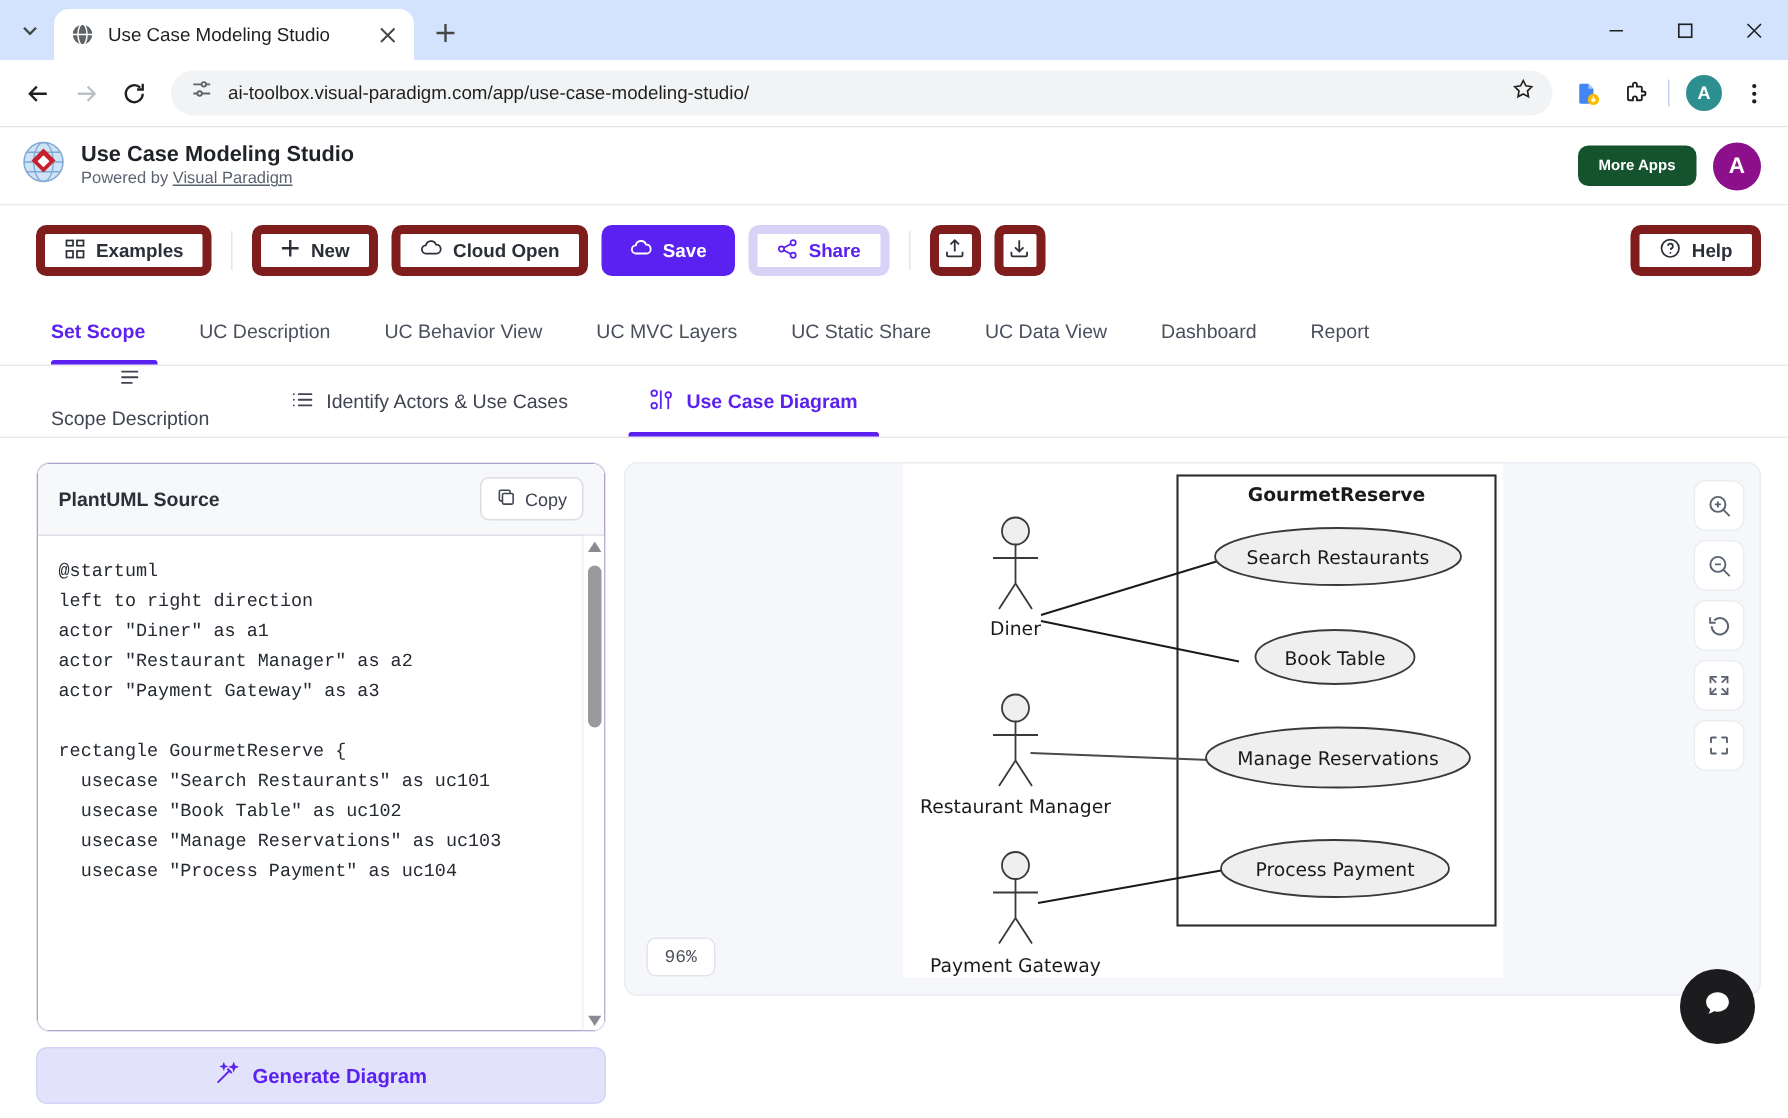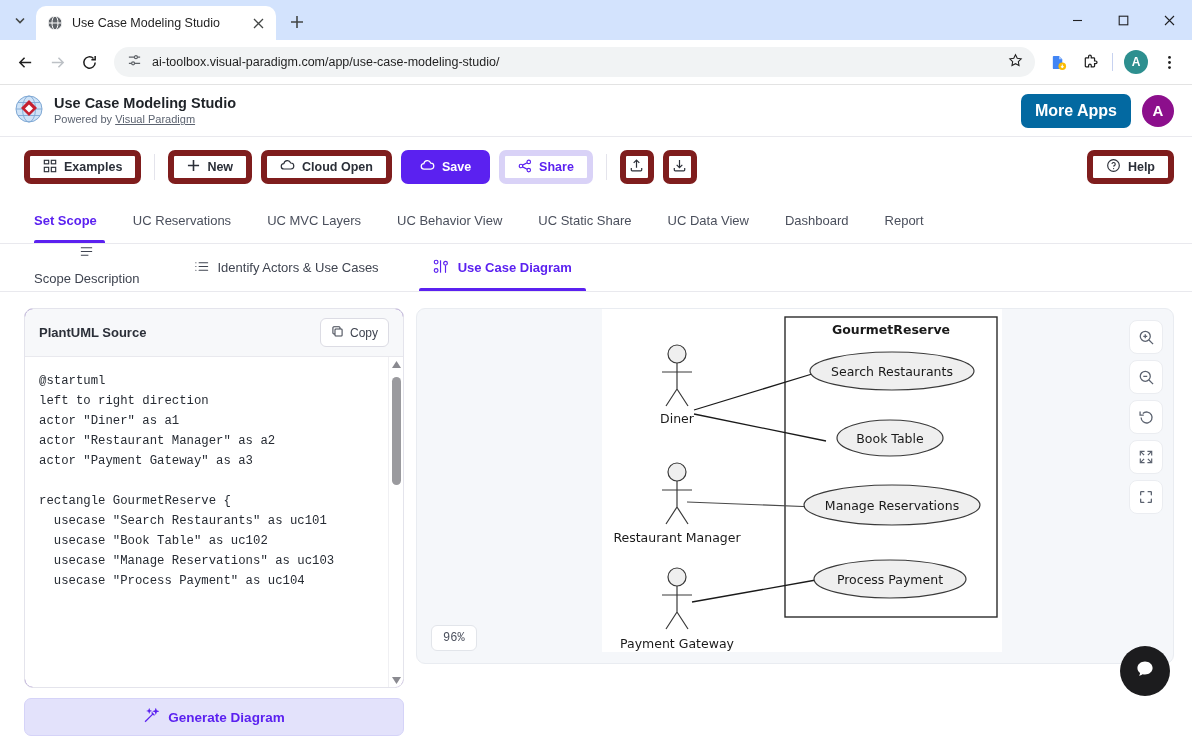--- a/index.html
+++ b/index.html
@@ -76,21 +76,21 @@
   .app-header {
     height: 52px; background: #fff; display: flex; align-items: center;
     padding: 0 18px 0 14px; border-bottom: 1px solid #e9e9ee;
   }
   .brand { display: flex; align-items: center; gap: 10px; }
   .brand-text .brand-title { font-size: 14.5px; font-weight: bold; color: #1f2328; line-height: 1.25; }
   .brand-text .brand-sub { font-size: 11px; color: #5c6370; line-height: 1.3; }
   .brand-sub a { color: #5c6370; }
   .header-right { margin-left: auto; display: flex; align-items: center; gap: 11px; }
   .more-apps-btn {
-    background: #0369a1; color: #fff; font-size: 16px; font-weight: bold;
+    background: #14532d; color: #fff; font-size: 10px; font-weight: bold;
     border: none; border-radius: 7px; padding: 8px 14px; cursor: pointer;
   }
   .avatar-purple {
     width: 32px; height: 32px; border-radius: 50%; background: #8c0f8c;
     color: #fff; font-size: 15px; font-weight: bold; display: flex;
     align-items: center; justify-content: center; cursor: pointer;
   }
 
   
   .app-toolbar {
@@ -427,27 +427,27 @@
     </span>
     <span>Help</span>
   </button>
 </div>
 
 <div class="main-tabs">
   <div class="main-tab active">
       <span>Set Scope</span>
     </div>
   <div class="main-tab">
-      <span>UC Reservations</span>
+      <span>UC Description</span>
+    </div>
+  <div class="main-tab">
+      <span>UC Behavior View</span>
     </div>
   <div class="main-tab">
       <span>UC MVC Layers</span>
-    </div>
-  <div class="main-tab">
-      <span>UC Behavior View</span>
     </div>
   <div class="main-tab">
       <span>UC Static Share</span>
     </div>
   <div class="main-tab">
       <span>UC Data View</span>
     </div>
   <div class="main-tab">
       <span>Dashboard</span>
     </div>

